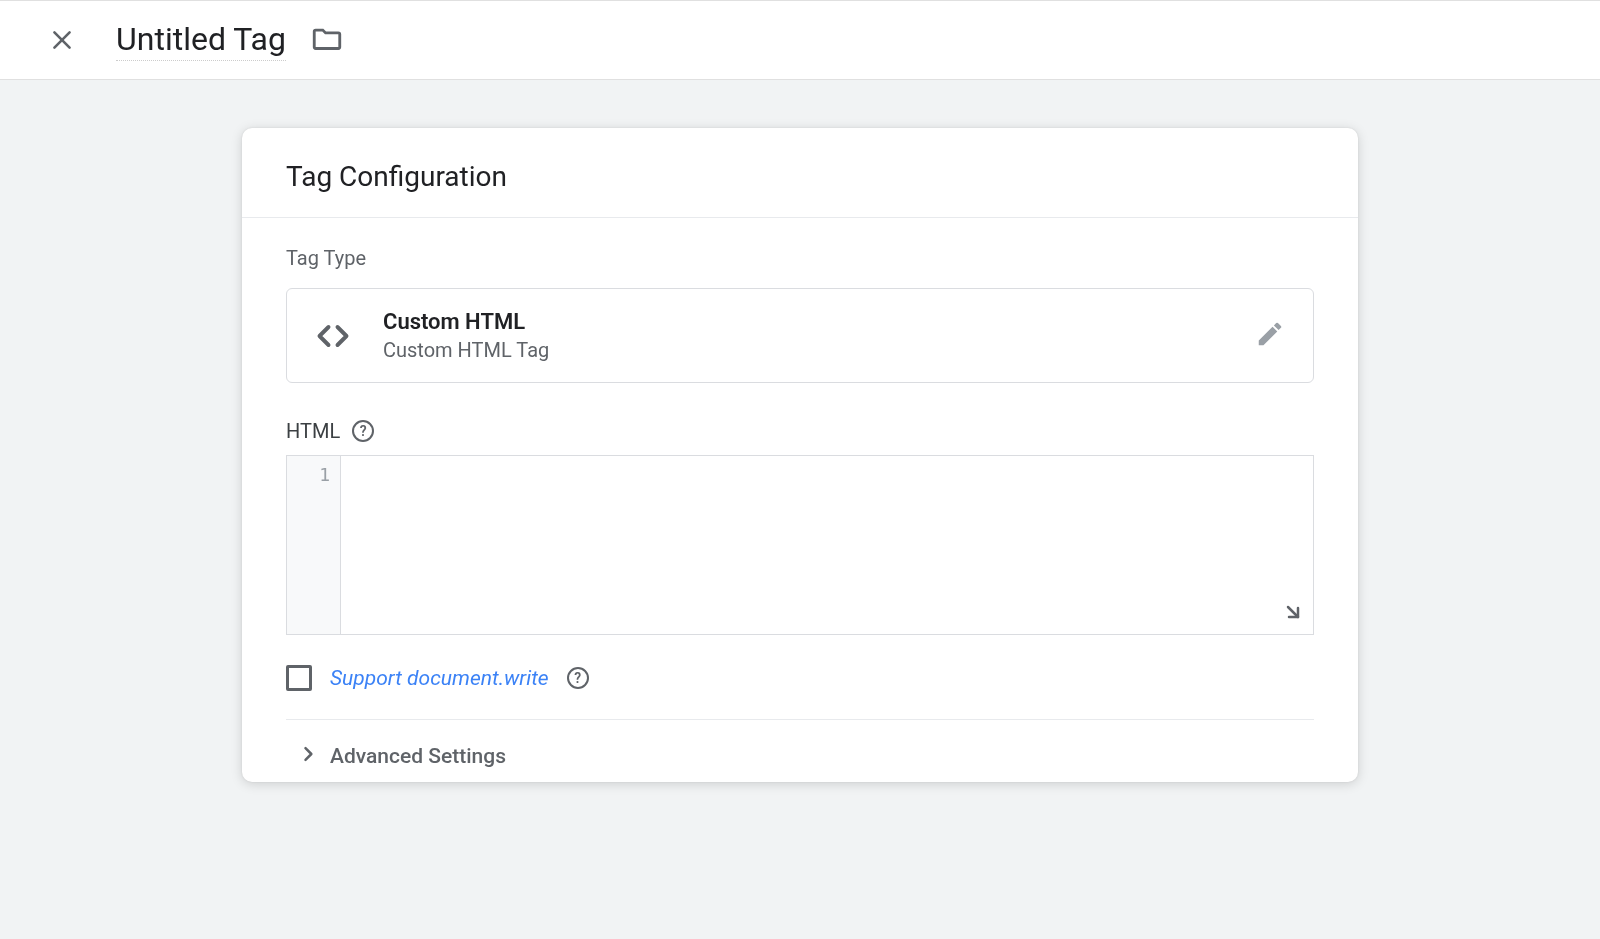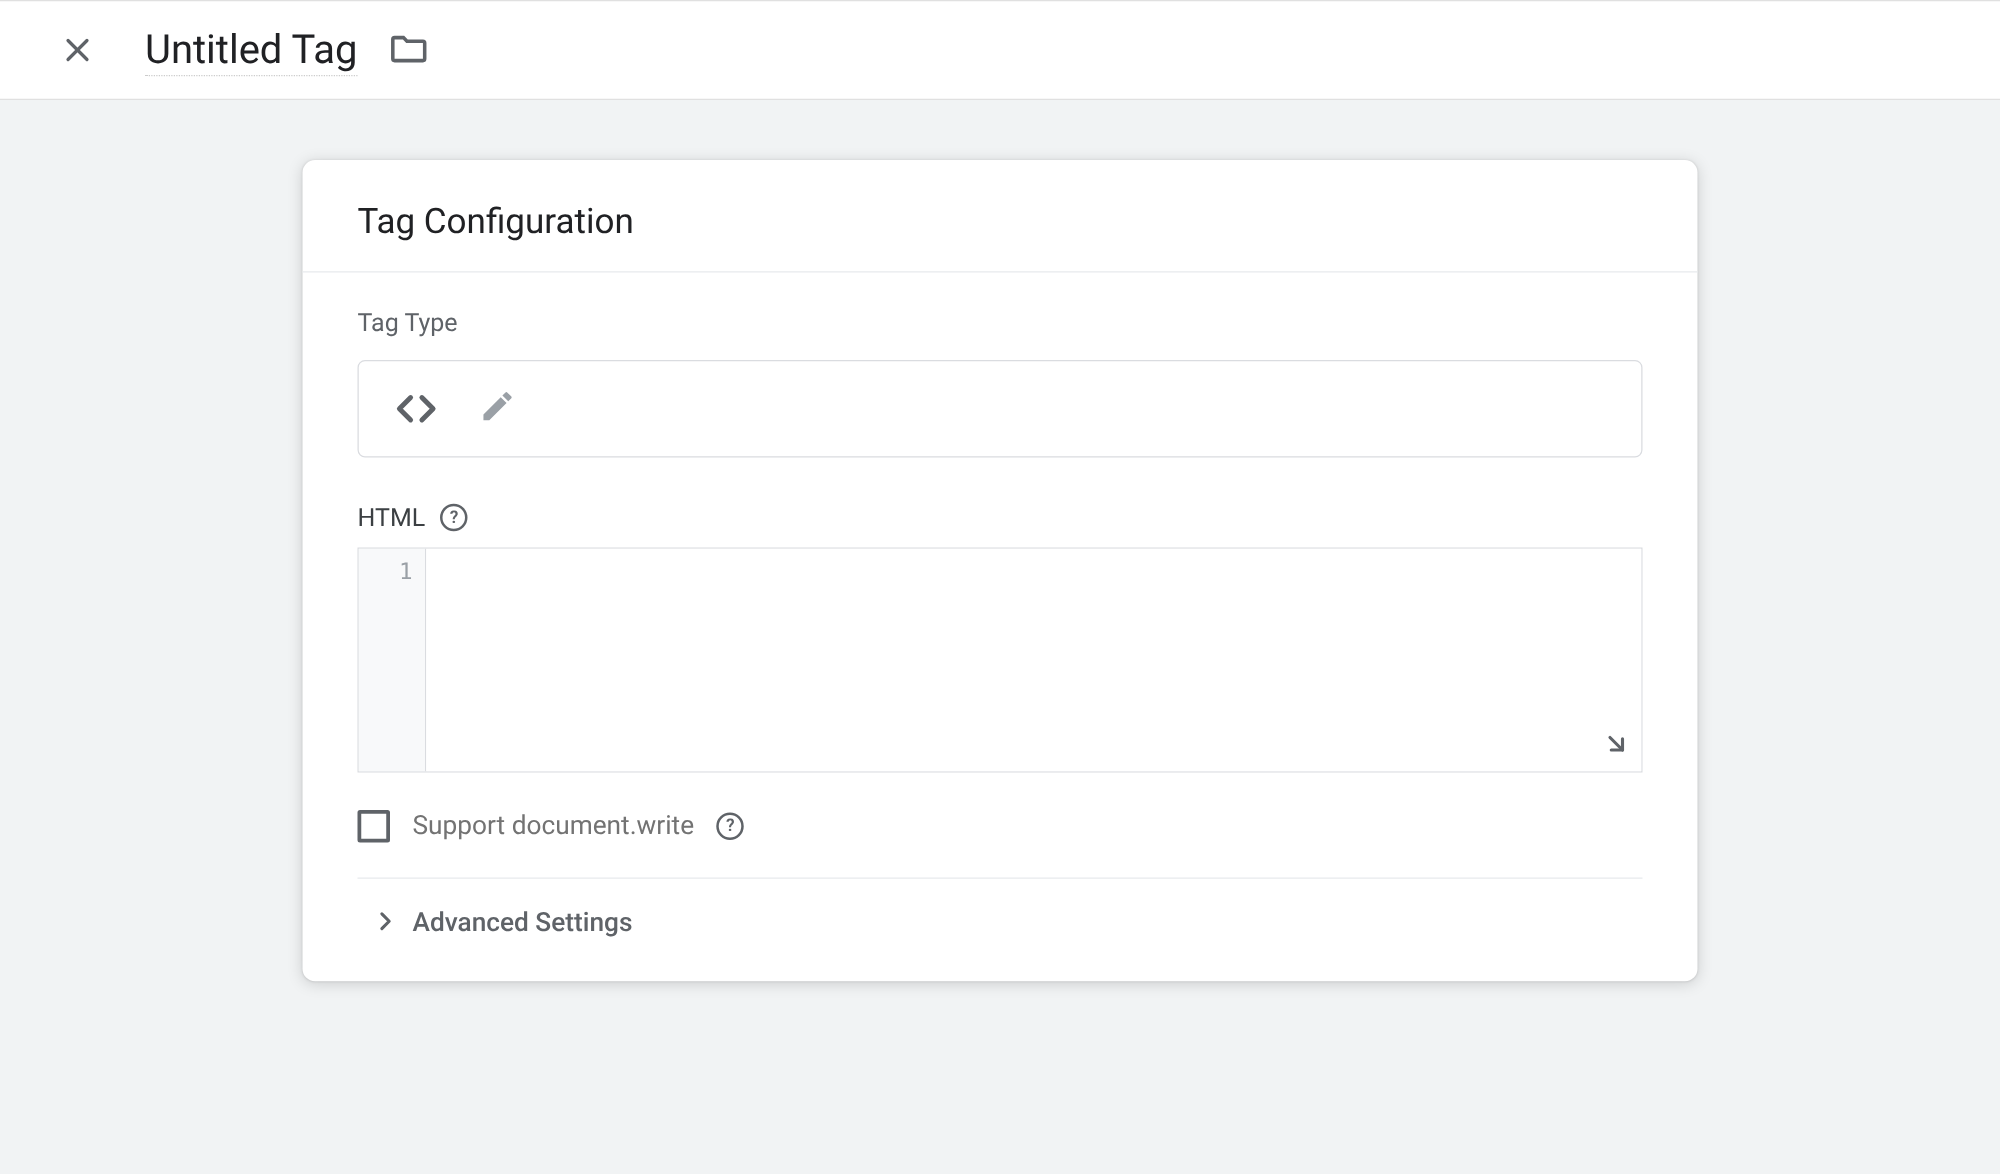--- a/index.html
+++ b/index.html
@@ -54,21 +54,21 @@
   .canvas {
     padding: 48px 0 0 0;
     display: flex;
     justify-content: center;
   }
   .card {
     background: #fff;
     width: 1116px;
     border-radius: 10px;
     box-shadow: 0 2px 12px rgba(0,0,0,0.15), 0 0 2px rgba(0,0,0,0.1);
-    padding: 0 0 20px 0;
+    padding: 0 0 0 0;
   }
   .card-header {
     padding: 32px 44px 24px 44px;
     border-bottom: 1px solid #e8eaed;
   }
   .card-title {
     font-size: 28px;
     color: #202124;
     font-weight: 400;
   }
@@ -177,21 +177,22 @@
     border-bottom: 1px solid #e8eaed;
   }
   .chk {
     width: 26px; height: 26px;
     border: 3px solid #5f6368;
     border-radius: 2px;
     cursor: pointer;
   }
   .chk-label {
     font-size: 21px;
-    color: #737373;
+    color: #3b82f6;
+    font-style: italic;
   }
   .adv-row {
     display: flex;
     align-items: center;
     gap: 12px;
     padding: 24px 0 14px 12px;
     cursor: pointer;
   }
   .chevron {
     color: #5f6368;
@@ -229,20 +230,24 @@
     <div class="section">
       <div class="field-label">Tag Type</div>
 
       <div class="tag-type-box">
         <div class="tag-type-icon">
           <svg width="36" height="36" viewBox="0 0 24 24" fill="none" stroke="currentColor" stroke-width="2.6" stroke-linecap="round" stroke-linejoin="round">
               <polyline points="9 6 3 12 9 18"></polyline>
               <polyline points="15 6 21 12 15 18"></polyline>
             </svg>
         </div>
+        <div class="tag-type-text">
+          <div class="tag-type-name">Custom HTML</div>
+          <div class="tag-type-sub">Custom HTML Tag</div>
+        </div>
         <div class="edit-icon">
           <svg width="30" height="30" viewBox="0 0 24 24" fill="currentColor">
               <path d="M3 17.25V21h3.75L17.81 9.94l-3.75-3.75L3 17.25zM20.71 7.04a1 1 0 0 0 0-1.41l-2.34-2.34a1 1 0 0 0-1.41 0l-1.83 1.83 3.75 3.75 1.83-1.83z"></path>
             </svg>
         </div>
       </div>
 
       <div class="html-label-row">
         <span class="html-label">HTML</span>
         <span class="help-circle">

